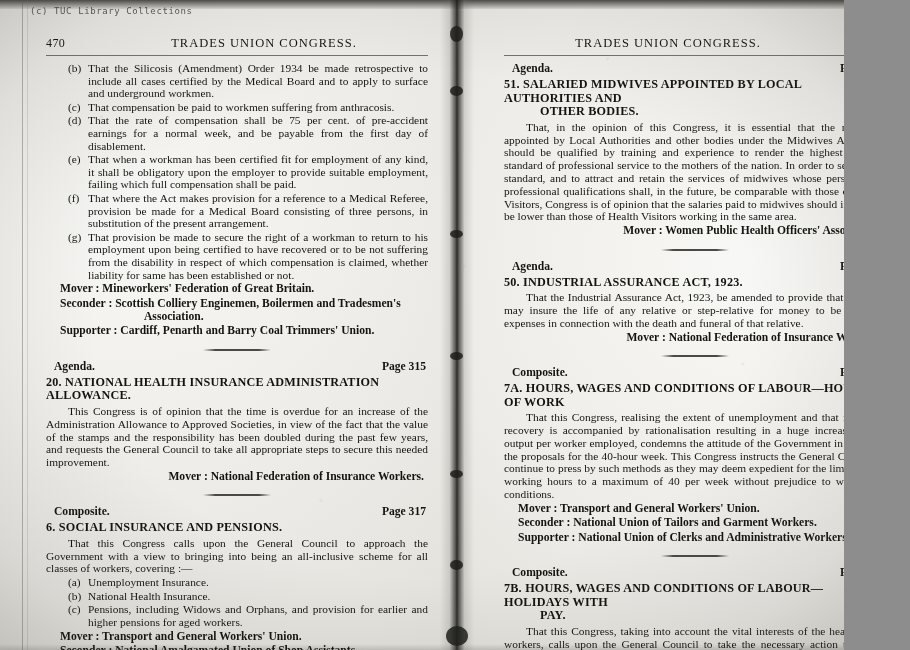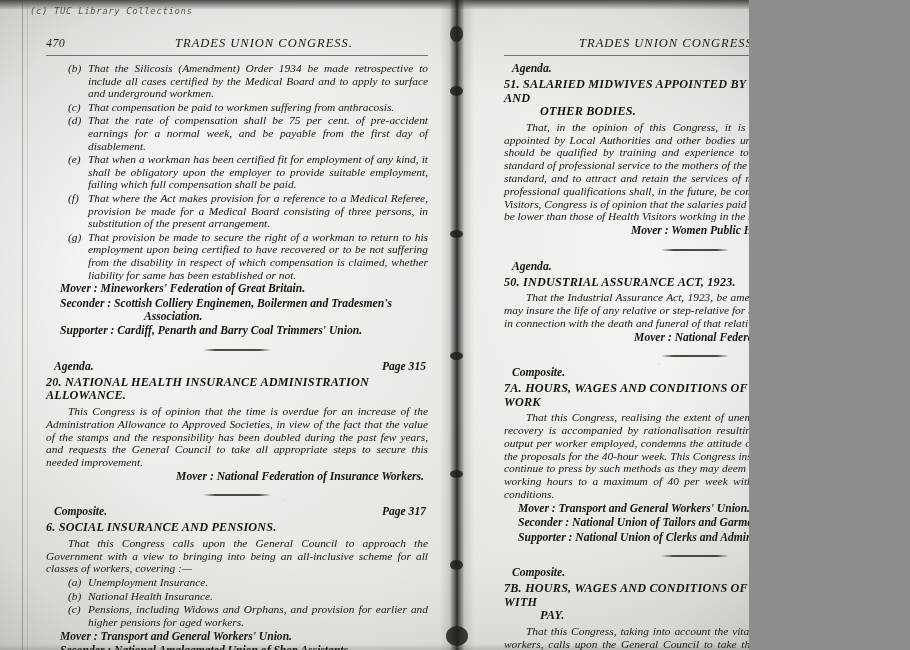--- a/index.html
+++ b/index.html
@@ -3,27 +3,26 @@
 <meta charset="utf-8">
 <title>Trades Union Congress — pages 470-471</title>
 <style>
   html, body {
     margin: 0;
     padding: 0;
     background: #8d8d8d;
   }
   #scan {
     position: relative;
-    width: 749px;
+    width: 844px;
     height: 650px;
     overflow: hidden;
     background: #ffffff;
     font-family: "Liberation Serif", serif;
     color: #14140f;
-    font-style: italic;
   }
 
   
   .paper {
     position: absolute;
     top: 0;
     background:
       radial-gradient(circle at 30% 35%, #f7f7f5 0%, #eceae6 60%, #e2e0da 100%);
   }
   .paper.left  { left: 0;   width: 456px; height: 650px; }

